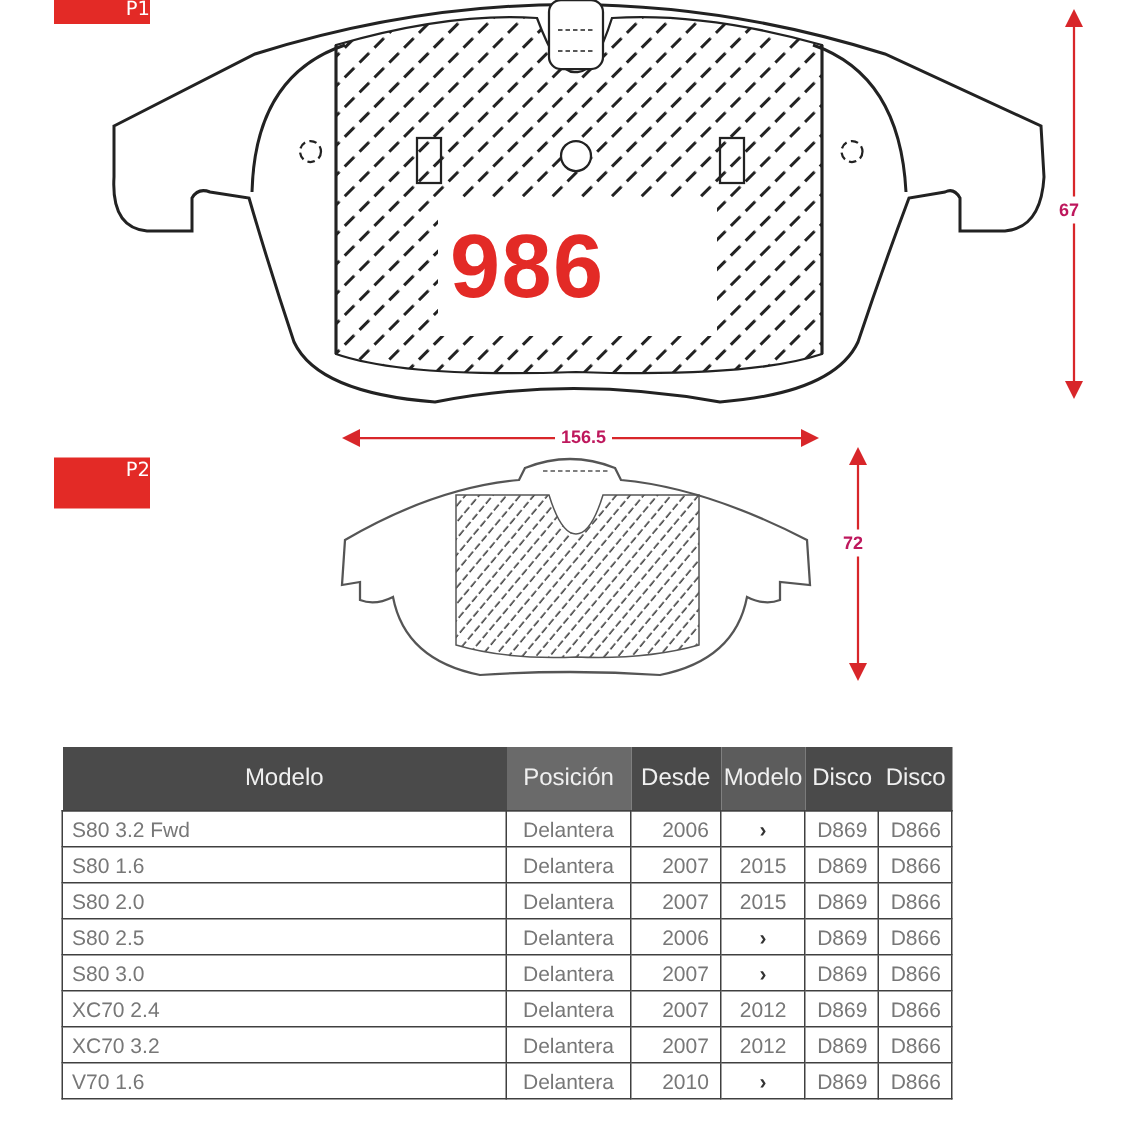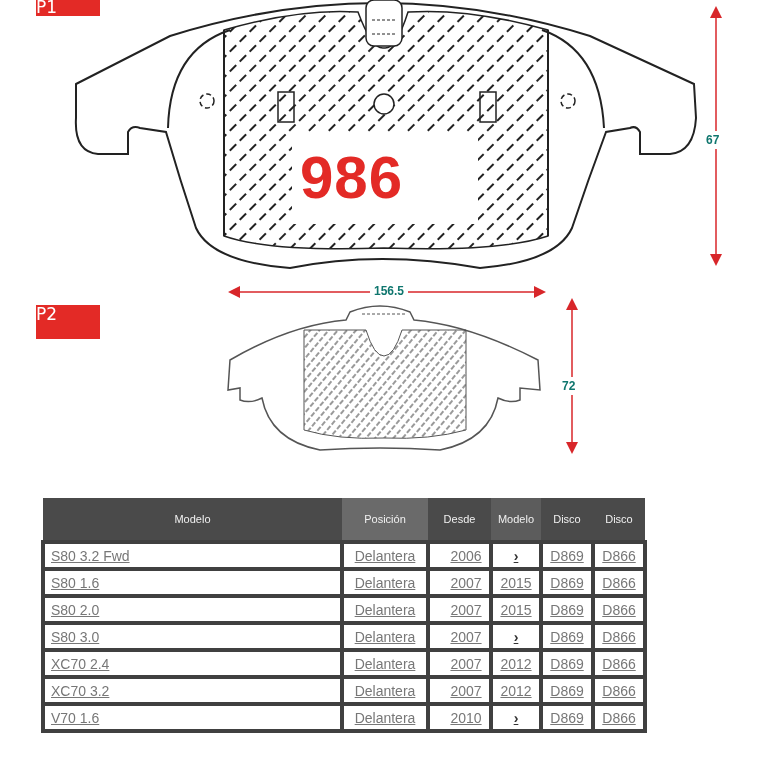--- a/index.html
+++ b/index.html
@@ -1,30 +1,30 @@
 <!DOCTYPE html>
 <html><head>
 <meta charset="utf-8">
 <style>
   html, body { margin:0; padding:0; background:#ffffff; }
   body { width:760px; height:760px; position:relative; overflow:hidden; font-family:"DejaVu Sans", sans-serif; }
-  .tag { position:absolute; background:#e32a26; color:#fff; font-size:17px; text-align:left; line-height:16px; }
+  .tag { position:absolute; background:#e32a26; color:#fff; font-size:13px; text-align:right; line-height:16px; }
   .tag-p1 { left:36px; top:0px; width:64px; height:16px; line-height:14px; }
   .tag-p2 { left:36px; top:305px; width:64px; height:34px; line-height:18px; }
   svg { position:absolute; left:0; top:0; }
   .big-num { position:absolute; left:300px; top:140px; width:170px; text-align:left; color:#e32a26; font-weight:bold; font-size:60px; line-height:76px; font-family:"Liberation Sans", sans-serif; letter-spacing:1px; }
-  .dim { position:absolute; color:#0f766e; font-weight:bold; font-size:12px; font-family:"Liberation Sans", sans-serif; background:#fff; }
+  .dim { position:absolute; color:#be185d; font-weight:bold; font-size:12px; font-family:"Liberation Sans", sans-serif; background:#fff; }
   .dim-67 { left:706px; top:131px; padding:2px 0; }
   .dim-156 { left:370px; top:284px; padding:0 4px; }
-  .dim-72 { left:562px; top:377px; padding:2px 0; }
+  .dim-72 { left:562px; top:353px; padding:2px 0; }
   table { position:absolute; left:41px; top:498px; border-collapse:collapse; font-family:"Liberation Sans", sans-serif; font-size:14px; color:#777; }
-  th { background:#4a4a4a; color:#f0f0f0; font-weight:normal; height:42px; padding:0 2px; font-size:11px; }
+  th { background:#4a4a4a; color:#f0f0f0; font-weight:normal; height:42px; padding:0 2px; font-size:16px; }
   th.pos { background:#6a6a6a; }
   th.hasta { background:#5c5c5c; }
-  td { border:4px solid #404040; height:23px; padding:0 3px; text-align:center; white-space:nowrap;text-decoration:underline; }
+  td { border:1px solid #404040; height:23px; padding:0 3px; text-align:center; white-space:nowrap; }
   td.modelo { text-align:left; width:286px; padding-left:6px; }
   td.posicion { width:76px; }
   td.desde { width:40px;padding-left:16px; }
   td.hasta { width:40px; }
   td.disco { width:42px; }
   .chev { color:#333; font-weight:bold; }
 </style>
 </head>
 <body>
 
@@ -111,20 +111,28 @@
       </tr>
       <tr>
         <td class="modelo">S80 2.0</td>
         <td class="posicion">Delantera</td>
         <td class="desde">2007</td>
         <td class="hasta">2015</td>
         <td class="disco">D869</td>
         <td class="disco">D866</td>
       </tr>
       <tr>
+        <td class="modelo">S80 2.5</td>
+        <td class="posicion">Delantera</td>
+        <td class="desde">2006</td>
+        <td class="hasta chev">›</td>
+        <td class="disco">D869</td>
+        <td class="disco">D866</td>
+      </tr>
+      <tr>
         <td class="modelo">S80 3.0</td>
         <td class="posicion">Delantera</td>
         <td class="desde">2007</td>
         <td class="hasta chev">›</td>
         <td class="disco">D869</td>
         <td class="disco">D866</td>
       </tr>
       <tr>
         <td class="modelo">XC70 2.4</td>
         <td class="posicion">Delantera</td>

